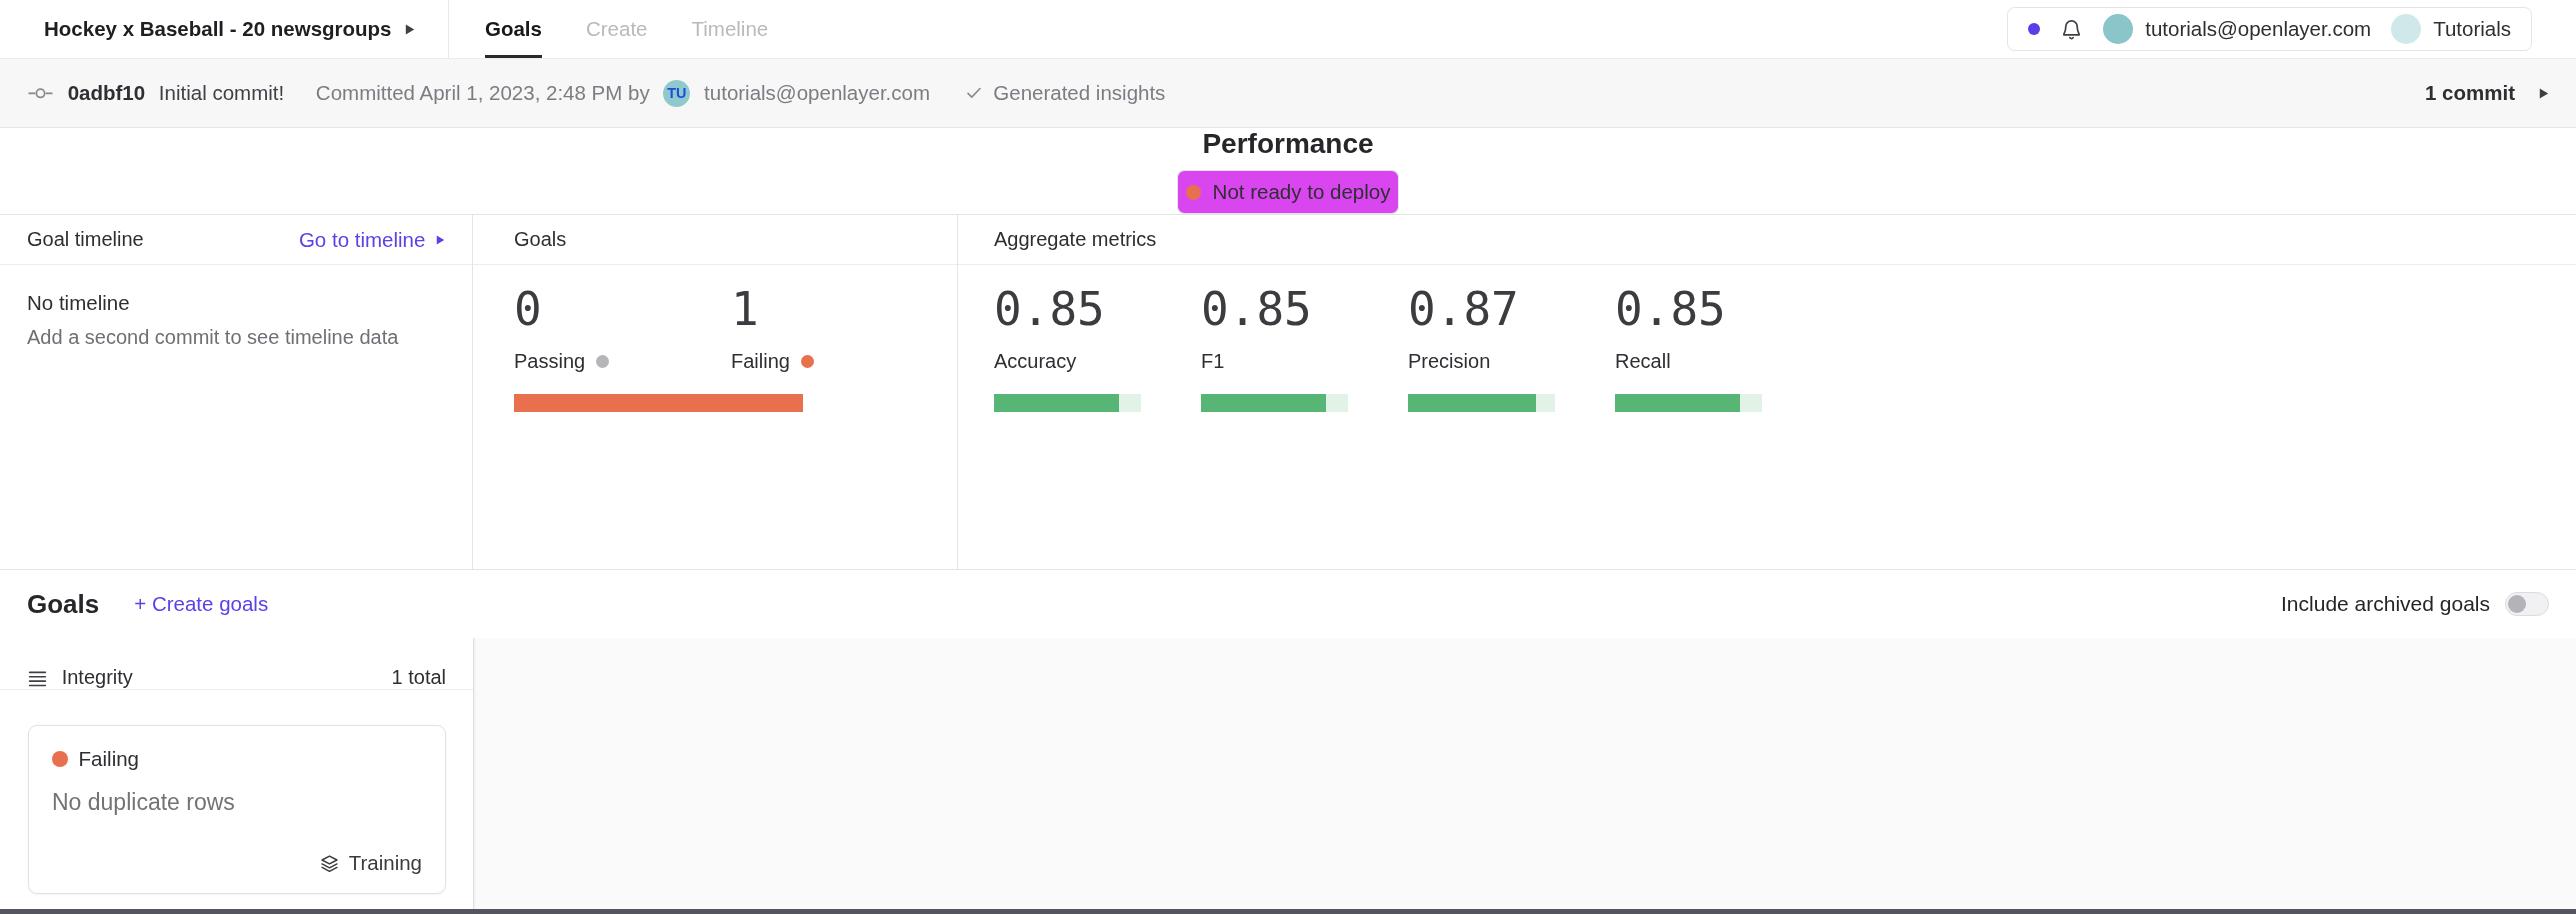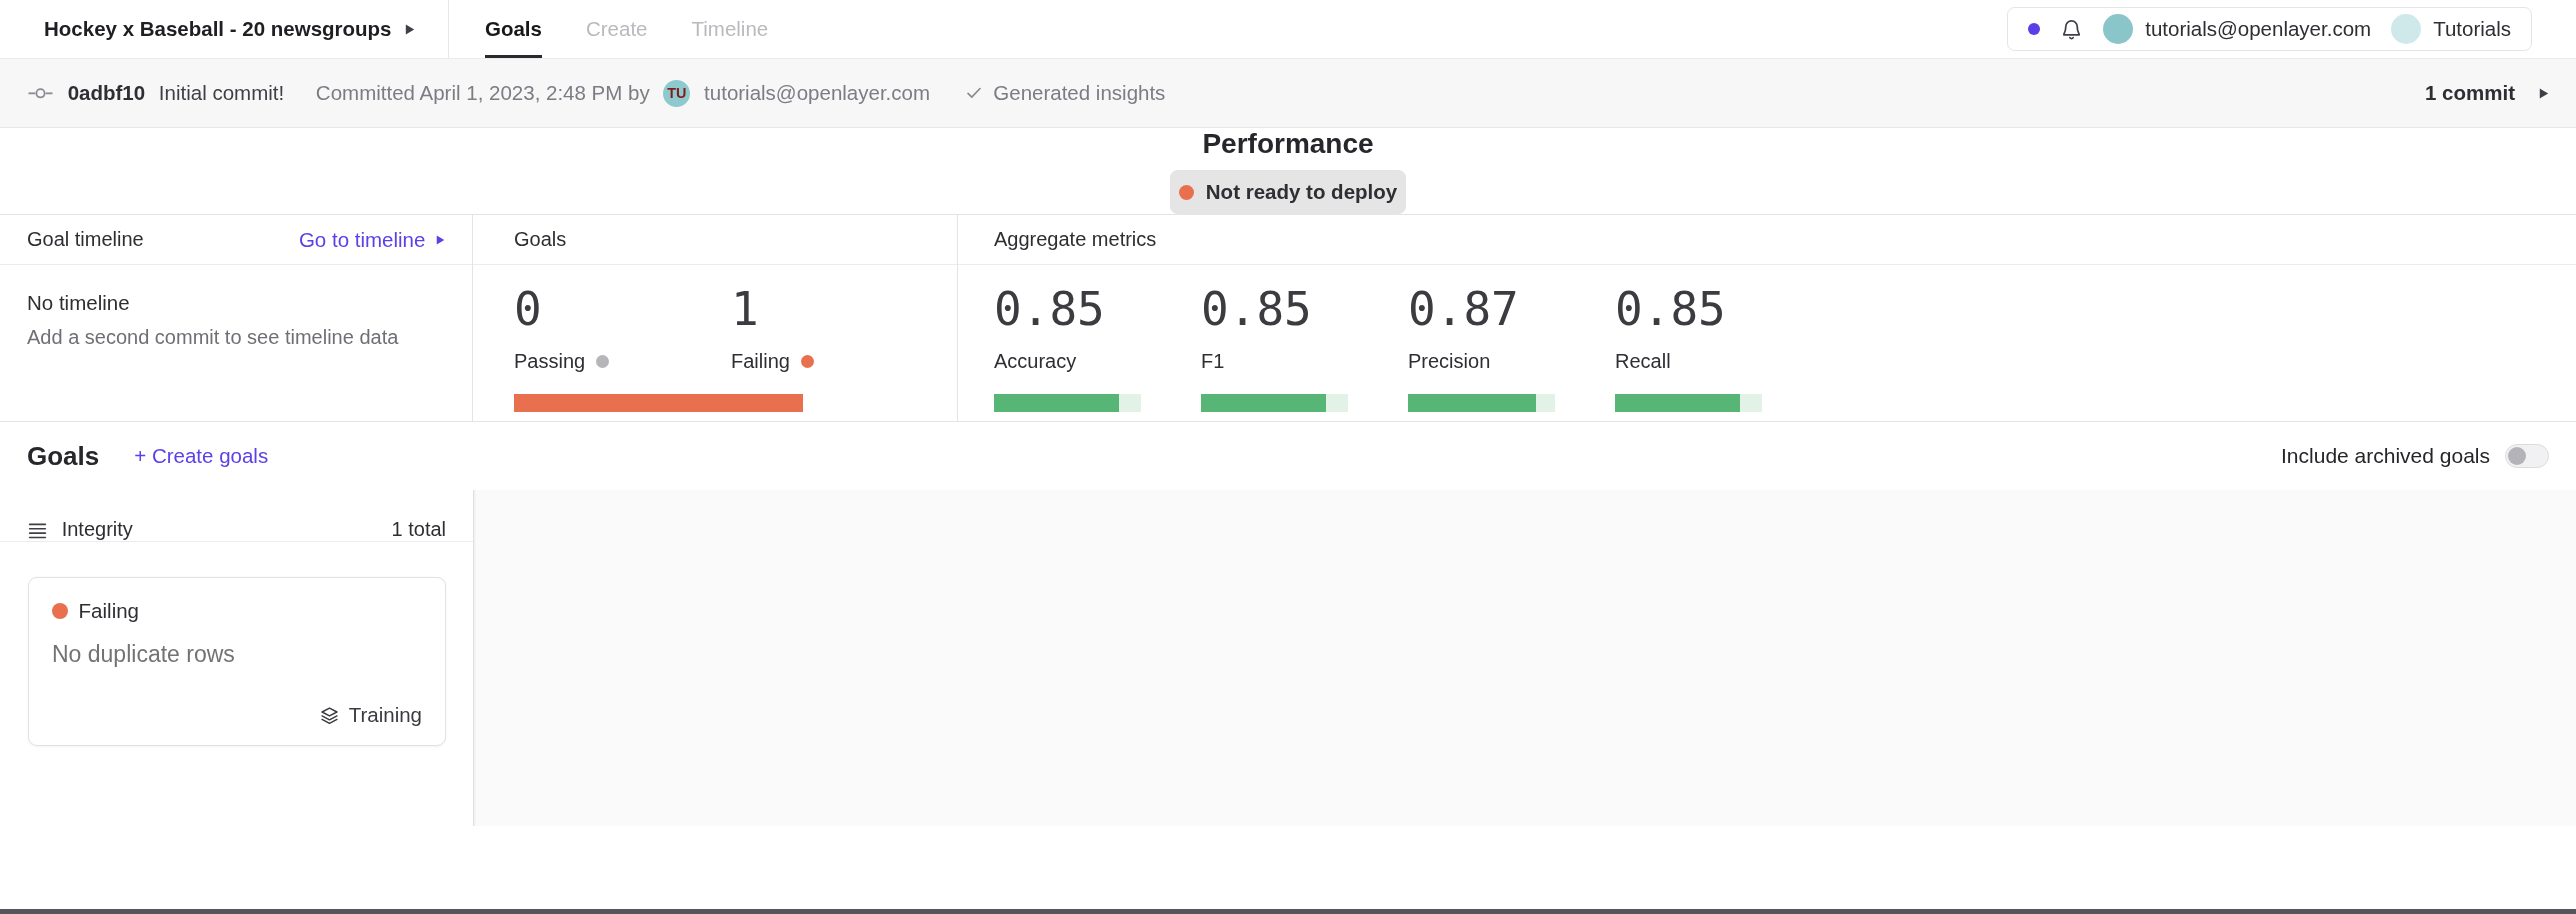--- a/index.html
+++ b/index.html
@@ -29,38 +29,38 @@
   .avatar.teal-light { background:#cfe8ea; }
   .pill-text { font-size:20.5px; color:#2e2e33; }
 
   
   .commitbar { height:70px; background:#f7f7f8; border-top:0.8px solid #ebebed; border-bottom:0.8px solid #e7e7e9;
                display:flex; align-items:center; justify-content:space-between; padding:0 27px; font-size:20.5px; }
   .cb-left { display:flex; align-items:center; gap:13.7px; }
   .sha { font-weight:700; color:#2e2e33; }
   .msg { color:#3f3f46; margin-right:18px; }
   .meta { color:#7c7c83; }
-  .tu-avatar { width:27px; height:27px; border-radius:50%; background:#8ec9cd; color:#7f1d1d;
+  .tu-avatar { width:27px; height:27px; border-radius:50%; background:#8ec9cd; color:#1d4ed8;
                font-size:14.4px; font-weight:600; display:flex; align-items:center; justify-content:center; }
   .author { color:#7c7c83; }
   .insights-wrap { display:flex; align-items:center; gap:10.6px; margin-left:21px; color:#7c7c83; }
   .cb-right { display:flex; align-items:center; gap:24px; font-weight:700; color:#2e2e33; cursor:pointer; }
 
   
   .perf { height:86px; display:flex; align-items:center; justify-content:space-between; padding:0 27px;flex-direction:column; }
   .perf-title { font-size:28px; font-weight:600; color:#27272b; }
-  .deploy-badge { display:flex; align-items:center; gap:12px; background:#e5e5e5; border:0.8px solid #e4e4e7;
-                  border-radius:7.6px; padding:0 8px; height:44px; font-size:20.5px; font-weight:700; color:#2e2e33; }
+  .deploy-badge { display:flex; align-items:center; gap:12px; background:#d946ef; border:0.8px solid #e4e4e7;
+                  border-radius:7.6px; padding:0 8px; height:44px; font-size:20.5px; font-weight:400; color:#2e2e33; }
   .dot { border-radius:50%; }
   .dot-orange { background:#e8704f; }
   .dot-gray { background:#b5b5ba; }
   .badge-dot { width:15px; height:15px; }
 
   
-  .panels { display:flex; border-top:0.8px solid #e4e4e7; border-bottom:0.8px solid #e4e4e7; height:208px; }
+  .panels { display:flex; border-top:0.8px solid #e4e4e7; border-bottom:0.8px solid #e4e4e7; height:356px; }
   .panel { border-right:0.8px solid #e4e4e7; }
   .panel:last-child { border-right:none; flex:1; }
   .panel-1 { width:473px; }
   .panel-2 { width:485px; }
   .panel-hd { height:50px; border-bottom:0.8px solid #ececee; display:flex; align-items:center;
               justify-content:space-between; padding:0 27px; font-size:20px; font-weight:500; color:#2e2e33; }
   .panel-2 .panel-hd { padding-left:41px; }
   .panel-3 .panel-hd { padding-left:36px; }
   .link-purple { color:#5b41e8; font-size:20.5px; font-weight:500; display:flex; align-items:center; gap:10.6px; cursor:pointer; }
   .p1-body { padding:26px 27px 0; }

